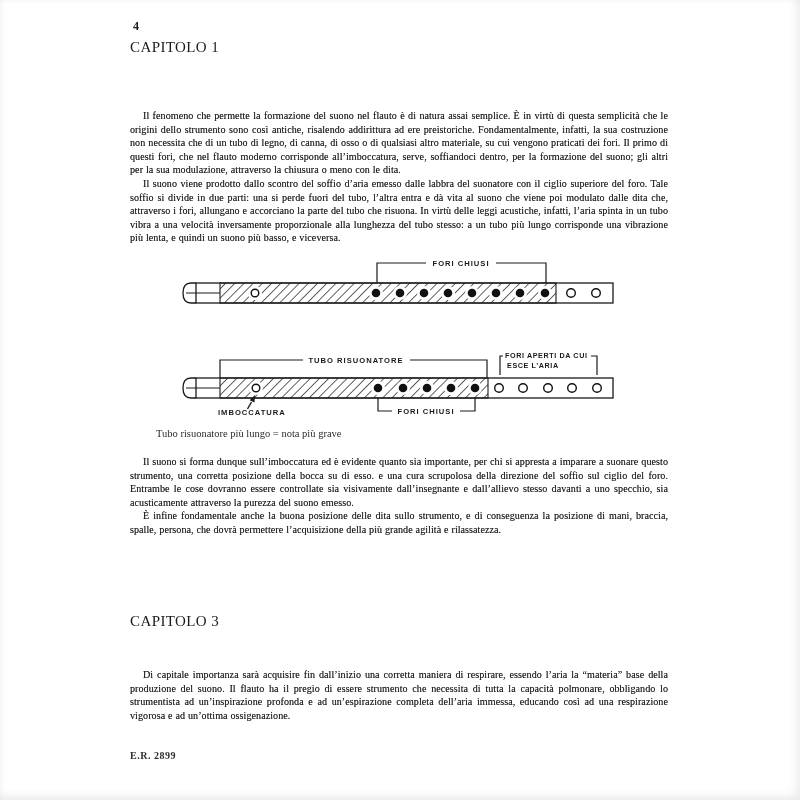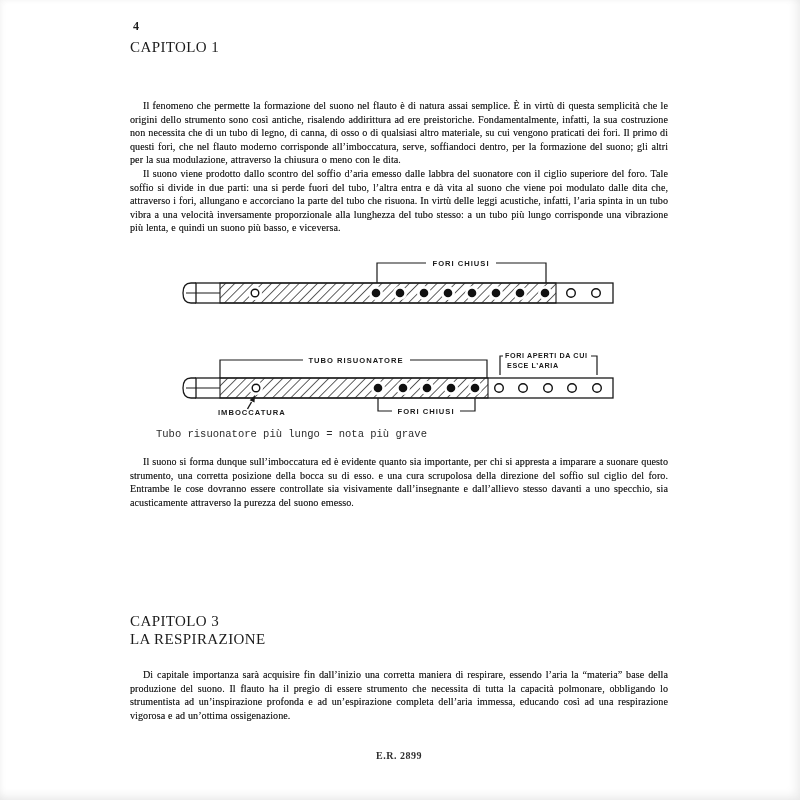--- a/index.html
+++ b/index.html
@@ -13,45 +13,45 @@
   .chapter-head{position:absolute;left:130px;width:538px;text-align:left;}
   .chapter-head .t1,.chapter-head .t2{font-size:15px;line-height:18px;letter-spacing:0.4px;}
   .textblock{position:absolute;left:130px;width:538px;}
   .para{
     margin:0;font-size:10.1px;line-height:13.6px;text-align:justify;
     text-indent:13px;letter-spacing:0.05px;word-spacing:0.3px;
     text-shadow:0 0 0.45px rgba(20,20,20,0.55);
   }
   .figure-caption{
     position:absolute;left:156px;top:428px;
-    font-family:Liberation Mono, monospace;font-size:10.5px;color:#2c2c2c;
+    font-family:Liberation Serif, serif;font-size:10.5px;color:#2c2c2c;
   }
   .diag{position:absolute;left:150px;}
   .diag text{
     font-family:"Liberation Sans",sans-serif;font-weight:bold;
     font-size:7.6px;letter-spacing:1px;fill:#1a1a1a;
   }
   .diag text.lbl-sm{font-size:7.2px;letter-spacing:0.6px;}
   .footer{
-    position:absolute;left:130px;top:750px;width:538px;text-align:center;
+    position:absolute;left:130px;top:750px;width:538px;text-align:left;
     font-size:10px;font-weight:bold;color:#2e2e2e;letter-spacing:0.5px;
   }
 </style>
 </head>
 <body>
 
 <div class="page">
 
   <div class="pagenum">4</div>
 
   <div class="chapter-head" style="top:38px;">
     <div class="t1">CAPITOLO 1</div>
   </div>
 
-  <div class="textblock" style="top:99px;">
+  <div class="textblock" style="top:109px;">
     <p class="para">Il fenomeno che permette la formazione del suono nel flauto è di natura assai semplice. È in virtù di questa semplicità che le origini dello strumento sono così antiche, risalendo addirittura ad ere preistoriche. Fondamentalmente, infatti, la sua costruzione non necessita che di un tubo di legno, di canna, di osso o di qualsiasi altro materiale, su cui vengono praticati dei fori. Il primo di questi fori, che nel flauto moderno corrisponde all’imboccatura, serve, soffiandoci dentro, per la formazione del suono; gli altri per la sua modulazione, attraverso la chiusura o meno con le dita.</p>
     <p class="para">Il suono viene prodotto dallo scontro del soffio d’aria emesso dalle labbra del suonatore con il ciglio superiore del foro. Tale soffio si divide in due parti: una si perde fuori del tubo, l’altra entra e dà vita al suono che viene poi modulato dalle dita che, attraverso i fori, allungano e accorciano la parte del tubo che risuona. In virtù delle leggi acustiche, infatti, l’aria spinta in un tubo vibra a una velocità inversamente proporzionale alla lunghezza del tubo stesso: a un tubo più lungo corrisponde una vibrazione più lenta, e quindi un suono più basso, e viceversa.</p>
   </div>
 
   <svg class="diag" style="top:248px;" width="500" height="80" viewBox="0 0 500 80">
     <defs>
       <pattern id="hatch1" patternUnits="userSpaceOnUse" width="6.5" height="6.5" patternTransform="rotate(45)">
         <line x1="0" y1="0" x2="0" y2="6.5" stroke="#2b2b2b" stroke-width="1.5"></line>
       </pattern>
     </defs>
@@ -144,25 +144,25 @@
     <text x="68" y="70">IMBOCCATURA</text>
 
     <path d="M228 53 V66 H242 M310 66 H325 V53" fill="none" stroke="#1a1a1a" stroke-width="1.2"></path>
     <text x="276" y="69" text-anchor="middle">FORI CHIUSI</text>
   </svg>
 
   <div class="figure-caption">Tubo risuonatore più lungo = nota più grave</div>
 
   <div class="textblock" style="top:455px;">
     <p class="para">Il suono si forma dunque sull’imboccatura ed è evidente quanto sia importante, per chi si appresta a imparare a suonare questo strumento, una corretta posizione della bocca su di esso. e una cura scrupolosa della direzione del soffio sul ciglio del foro. Entrambe le cose dovranno essere controllate sia visivamente dall’insegnante e dall’allievo stesso davanti a uno specchio, sia acusticamente attraverso la purezza del suono emesso.</p>
+    <p class="para">È infine fondamentale anche la buona posizione delle dita sullo strumento, e di conseguenza la posizione di mani, braccia, spalle, persona, che dovrà permettere l’acquisizione della più grande agilità e rilassatezza.</p>
   </div>
 
   <div class="chapter-head" style="top:612px;">
     <div class="t1">CAPITOLO 3</div>
-    <div class="t2">LA RESPIRAZIONE</div>
   </div>
 
   <div class="textblock" style="top:668px;">
     <p class="para">Di capitale importanza sarà acquisire fin dall’inizio una corretta maniera di respirare, essendo l’aria la “materia” base della produzione del suono. Il flauto ha il pregio di essere strumento che necessita di tutta la capacità polmonare, obbligando lo strumentista ad un’inspirazione profonda e ad un’espirazione completa dell’aria immessa, educando così ad una respirazione vigorosa e ad un’ottima ossigenazione.</p>
   </div>
 
   <div class="footer">E.R. 2899</div>
 
 </div>
 

